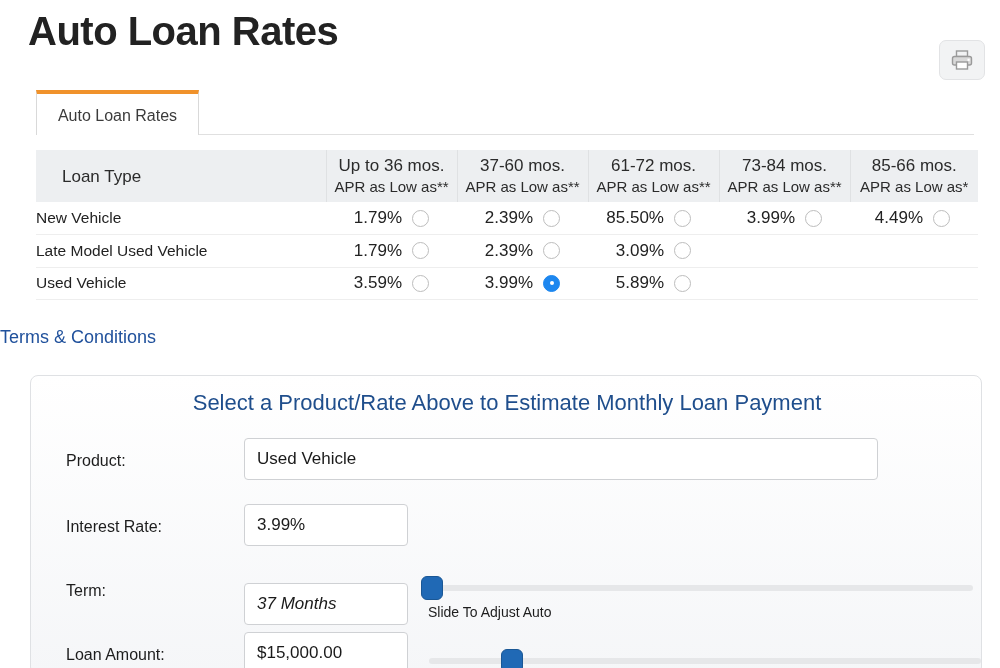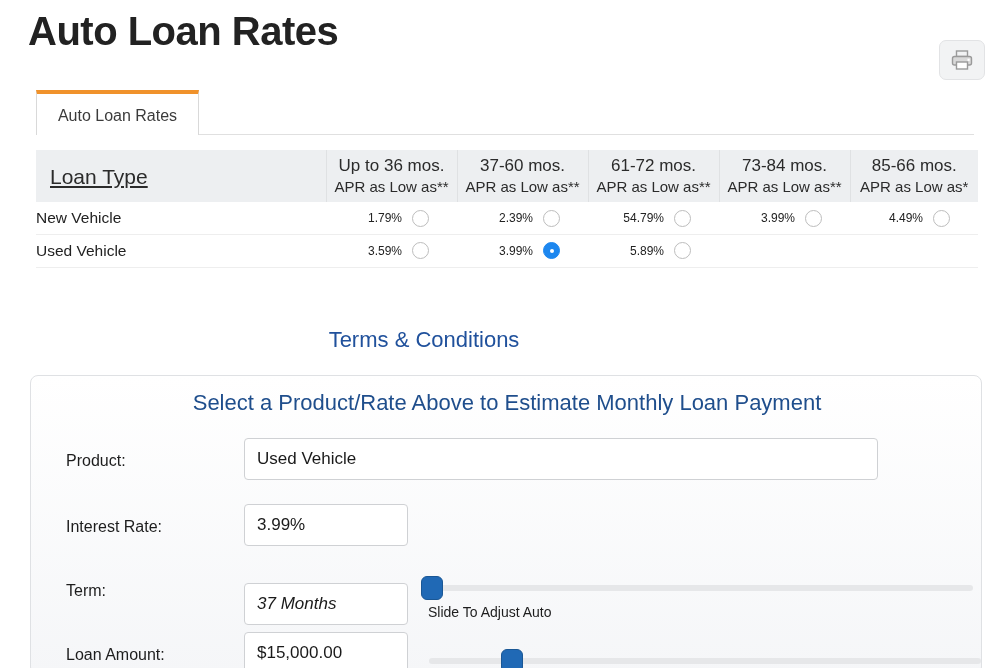--- a/index.html
+++ b/index.html
@@ -90,23 +90,22 @@
     vertical-align: middle;
     font-weight: normal;
     text-align: center;
     font-size: 17px;
     color: #2b2b2b;
     line-height: 21px;
   }
   .rates-table thead th.loan-type-head {
     border-left: none;
     text-align: left;
-    padding-left: 14px;
-    font-size: 21px;
-    text-decoration: underline;
+    padding-left: 26px;
+    font-size: 17px;
   }
   .period-top { display: block; font-size: 17px; }
   .period-sub { display: block; font-size: 15px; }
 
   .asof-row td { height: 26px; position: relative; }
   .asof-box {
     position: absolute;
     left: 305px;
     top: 0px;
     width: 320px;
@@ -133,21 +132,21 @@
     text-align: left;
     padding-left: 0px;
   }
   .rate-cell-inner {
     display: flex;
     align-items: center;
     justify-content: flex-end;
     padding-right: 28px;
     gap: 10px;
   }
-  .rate-val { font-size: 12px; }
+  .rate-val { font-size: 17px; }
   .radio {
     width: 17px;
     height: 17px;
     border-radius: 50%;
     border: 1px solid #bdbdbd;
     background: #ffffff;
     flex: none;
   }
   .radio.selected {
     background: #1d87ef;
@@ -164,22 +163,21 @@
     border-radius: 50%;
     background: #ffffff;
   }
 
   
   .terms-link {
     position: absolute;
     left: 0;
     top: 327px;
     width: 848px;
-    text-align: center;
-    font-size: 22px;
+    font-size: 18px;
     color: #20519c;
   }
 
   
   .calc-panel {
     position: absolute;
     left: 30px;
     top: 375px;
     width: 952px;
     height: 300px;
@@ -308,38 +306,61 @@
         </div>
       </td>
       <td>
         <div class="rate-cell-inner">
           <span class="rate-val">2.39%</span>
           <span class="radio"></span>
         </div>
       </td>
       <td>
         <div class="rate-cell-inner">
-          <span class="rate-val">54.79%</span>
+          <span class="rate-val">85.50%</span>
           <span class="radio"></span>
         </div>
       </td>
       <td>
         <div class="rate-cell-inner">
           <span class="rate-val">3.99%</span>
           <span class="radio"></span>
         </div>
       </td>
       <td>
         <div class="rate-cell-inner">
           <span class="rate-val">4.49%</span>
           <span class="radio"></span>
         </div>
       </td>
     </tr>
 
+    <tr class="data-row">
+      <td class="loan-name">Late Model Used Vehicle</td>
+      <td>
+        <div class="rate-cell-inner">
+          <span class="rate-val">1.79%</span>
+          <span class="radio"></span>
+        </div>
+      </td>
+      <td>
+        <div class="rate-cell-inner">
+          <span class="rate-val">2.39%</span>
+          <span class="radio"></span>
+        </div>
+      </td>
+      <td>
+        <div class="rate-cell-inner">
+          <span class="rate-val">3.09%</span>
+          <span class="radio"></span>
+        </div>
+      </td>
+      <td></td>
+      <td></td>
+    </tr>
 
     <tr class="data-row">
       <td class="loan-name">Used Vehicle</td>
       <td>
         <div class="rate-cell-inner">
           <span class="rate-val">3.59%</span>
           <span class="radio"></span>
         </div>
       </td>
       <td>

